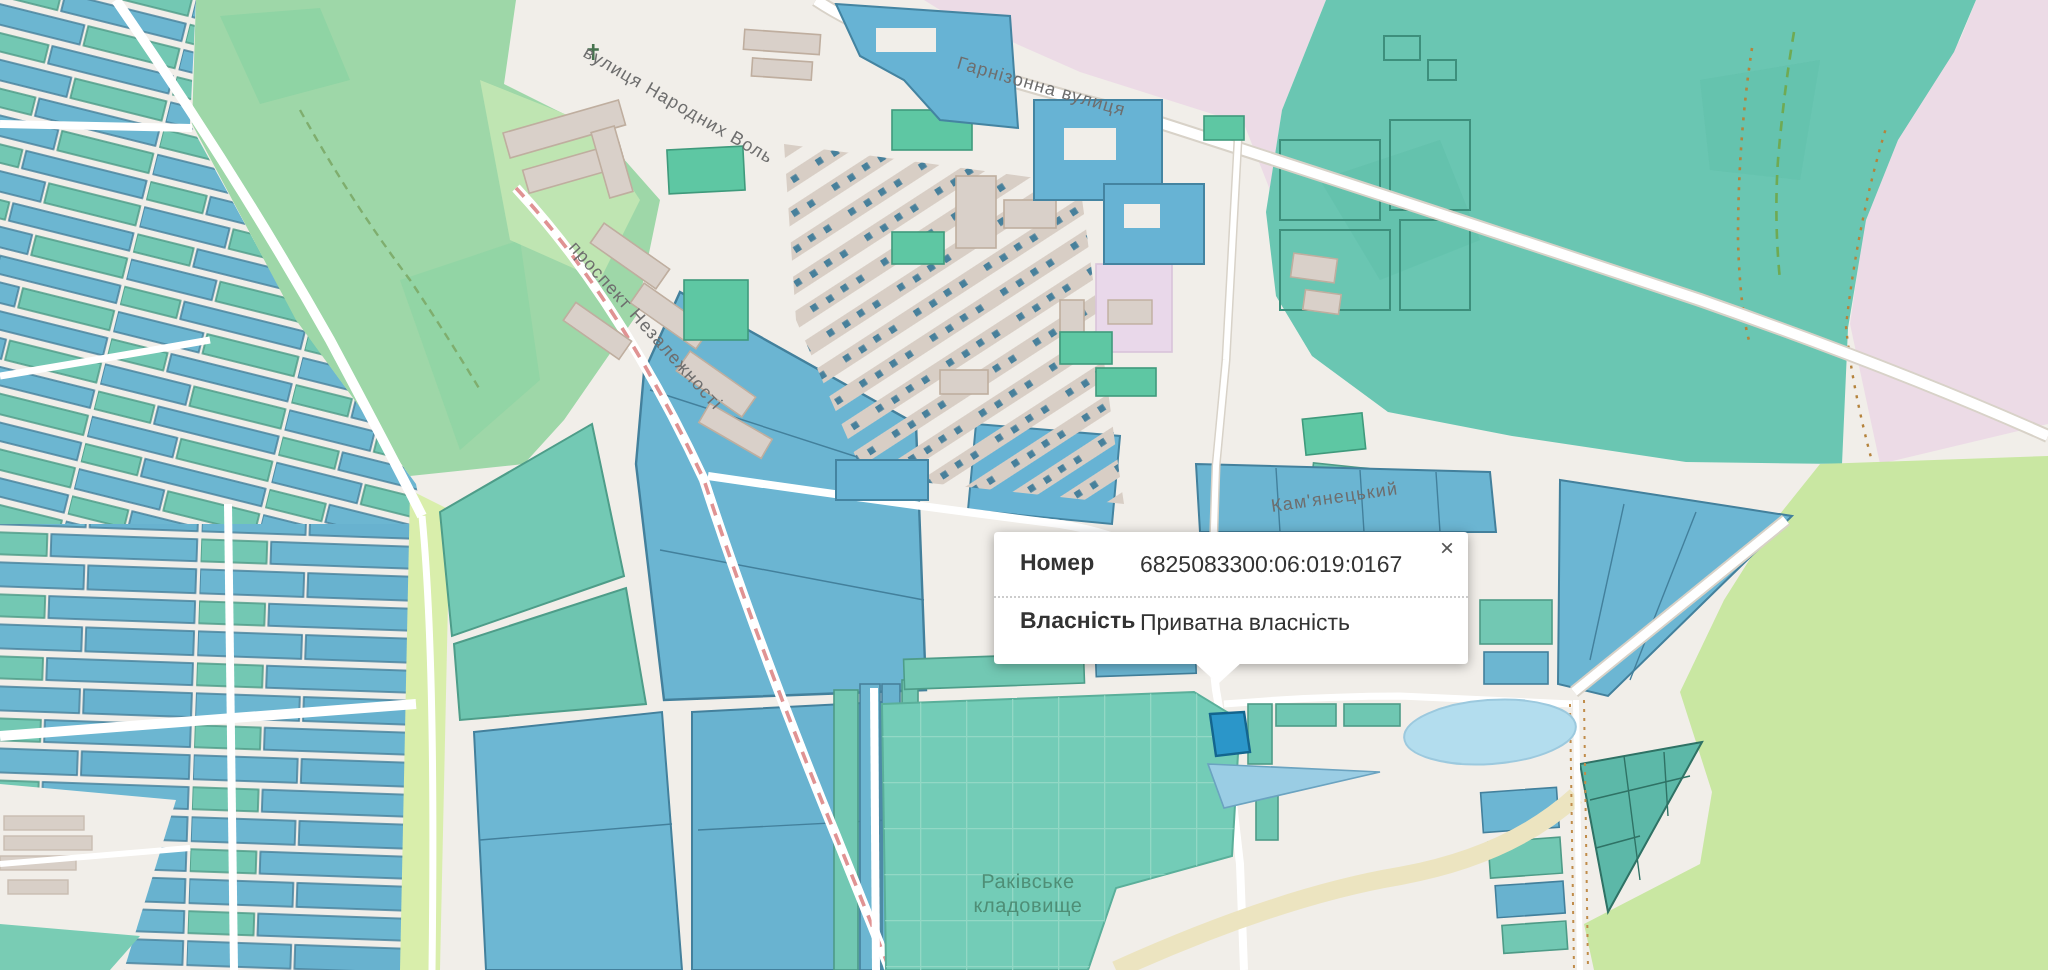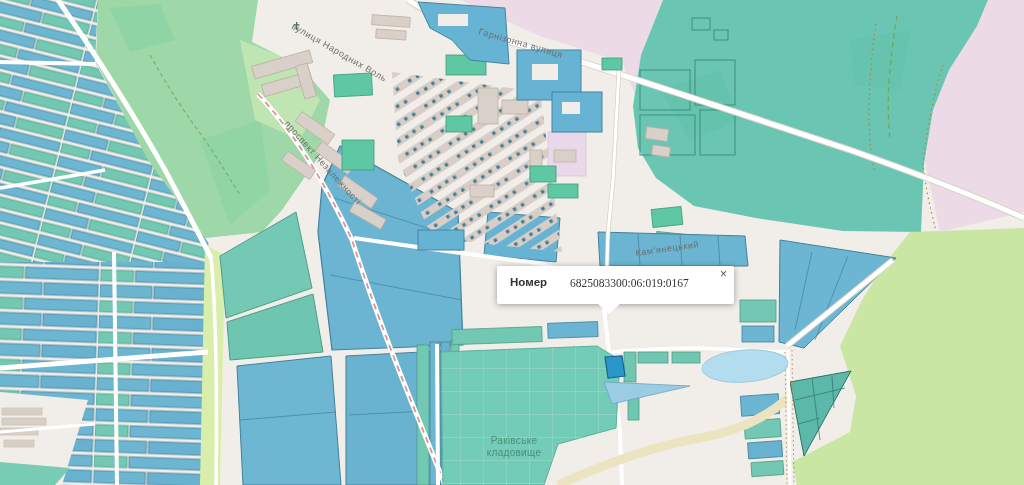--- a/index.html
+++ b/index.html
@@ -7,21 +7,21 @@
   #map{position:absolute;left:0;top:0;}
   svg text{font-family:"Liberation Sans",sans-serif;}
   .street-label{fill:#6e6e6e;font-size:9px;letter-spacing:.6px;}
   .cem-label{fill:#4e8e76;font-size:10px;letter-spacing:.3px;}
 
   .popup{position:absolute;left:497px;top:266px;width:237px;background:#fff;border-radius:2px;
          box-shadow:0 1px 6px rgba(0,0,0,.35);color:#333;font-size:11.5px;padding:4px 0 6px 0;z-index:5;}
   .prow{display:flex;padding:6px 8px 6px 13px;}
   .prow + .prow{border-top:1px dotted #ccc;}
   .plabel{width:60px;flex:none;font-weight:bold;}
-  .pvalue{flex:1;line-height:1.35;font-family:Liberation Serif, serif;}
+  .pvalue{flex:1;line-height:1.35;}
   .pclose{position:absolute;top:2px;right:7px;font-size:12px;color:#555;cursor:pointer;line-height:1;}
   .ptail{position:absolute;bottom:-10px;left:100px;width:0;height:0;
          border-left:12px solid transparent;border-right:12px solid transparent;border-top:11px solid #fff;}
 </style>
 </head>
 <body>
 
 <div id="stage">
 
 <svg id="map" width="1024" height="485" viewBox="0 0 1024 485" xmlns="http://www.w3.org/2000/svg">
@@ -239,16 +239,20 @@
     <text class="cem-label" x="514" y="456" text-anchor="middle">кладовище</text>
   </g>
 </svg>
 
   <div class="popup">
     <div class="pclose">×</div>
     <div class="prow">
       <div class="plabel">Номер</div>
       <div class="pvalue">6825083300:06:019:0167</div>
     </div>
+    <div class="prow">
+      <div class="plabel">Власність</div>
+      <div class="pvalue">Приватна власність</div>
+    </div>
     <div class="ptail"></div>
   </div>
 
 </div>
 
 </body></html>

